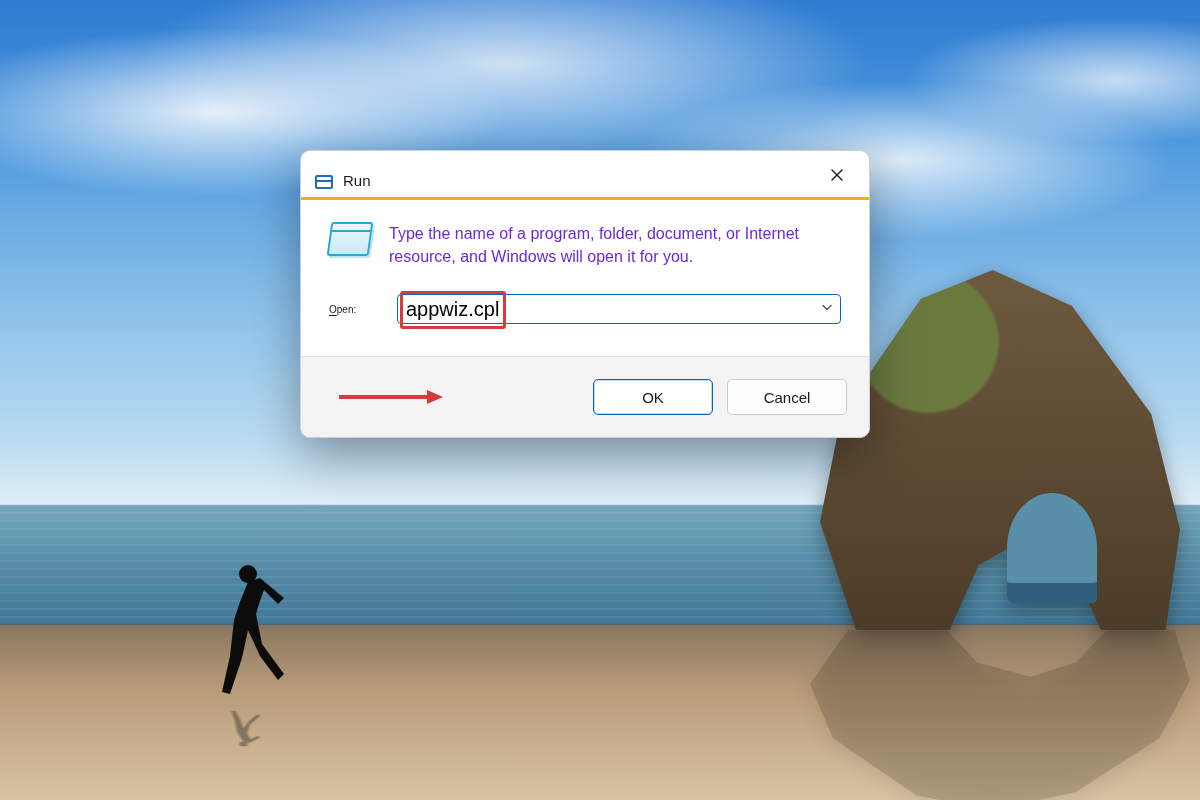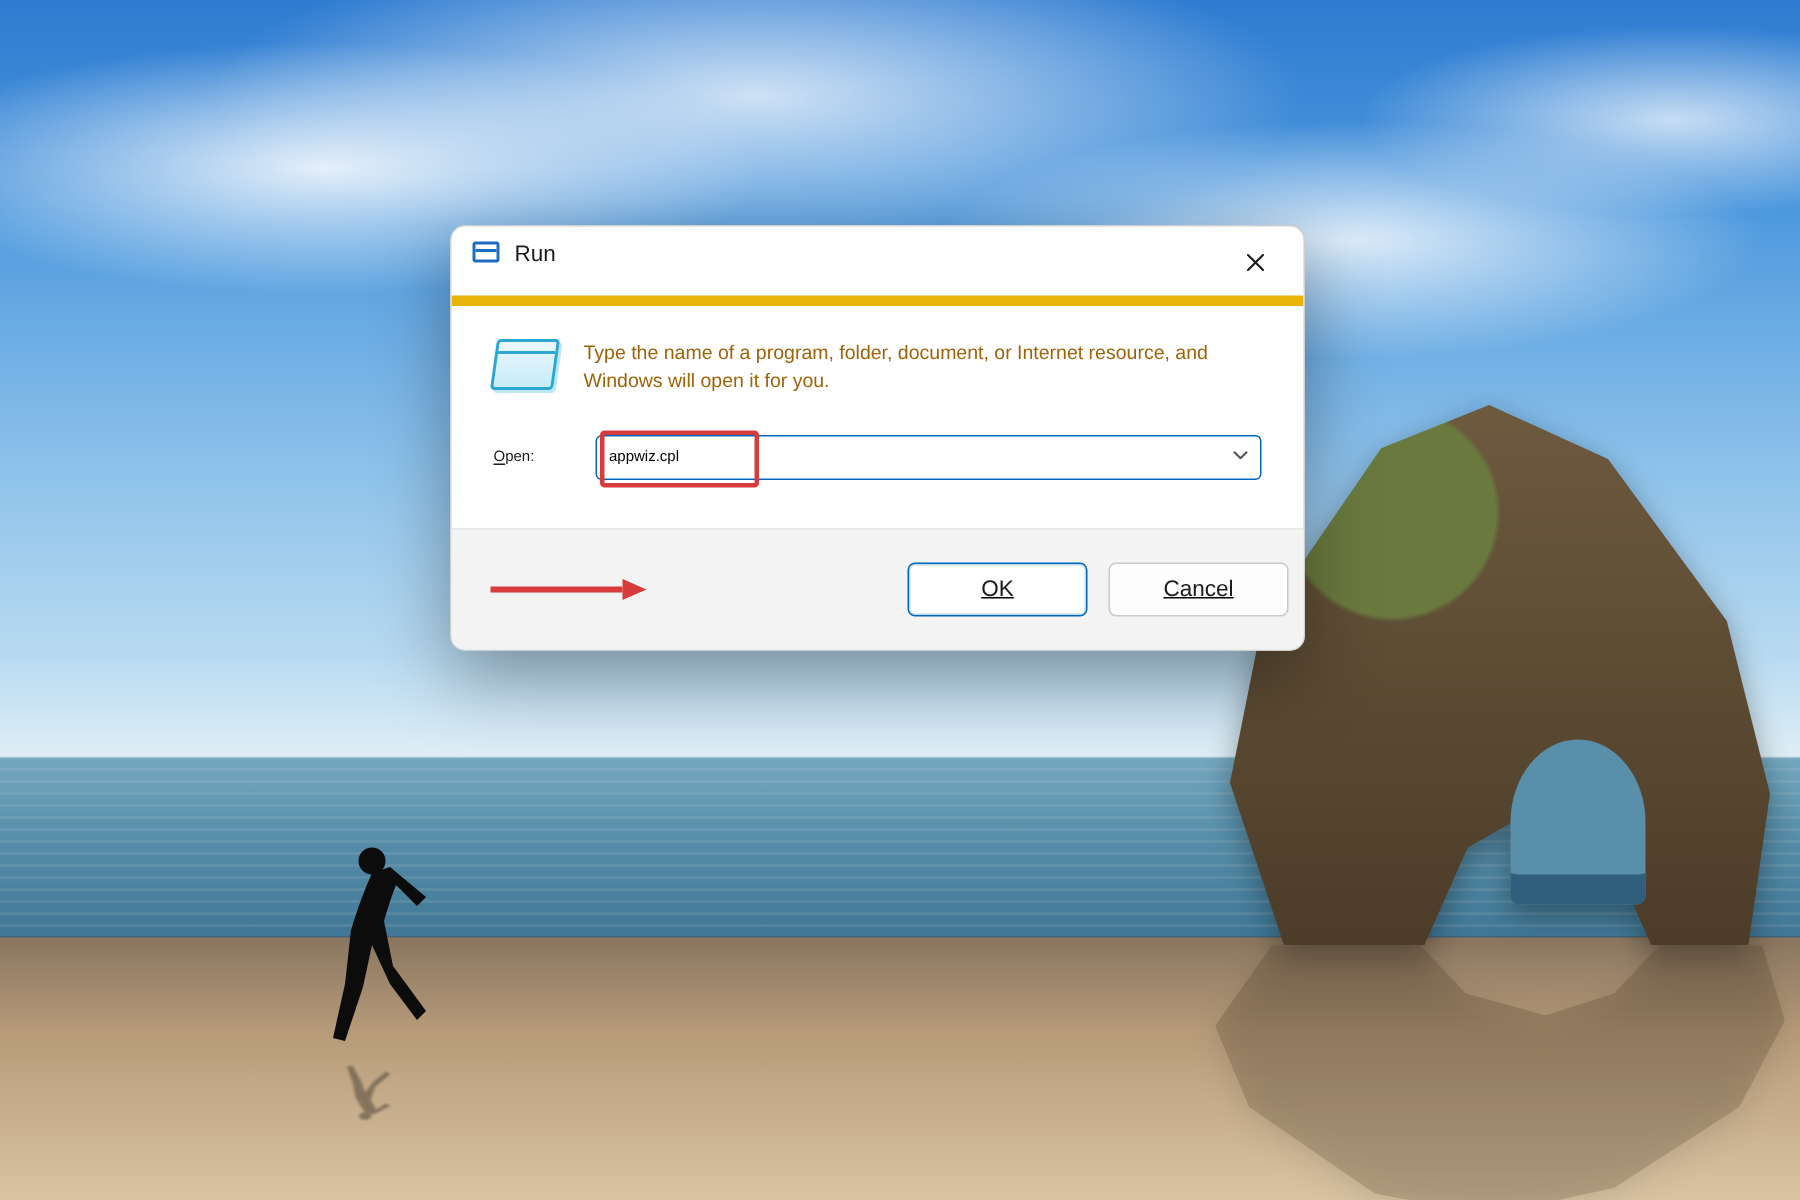--- a/index.html
+++ b/index.html
@@ -68,23 +68,23 @@
   }
 
   
   .dialog {
     position:absolute; left:300px; top:150px; width:570px;
     background:#ffffff; border:1px solid #d0d0d0; border-radius:10px;
     box-shadow: 0 18px 50px rgba(0,0,0,.35);
     overflow:hidden;
   }
   .titlebar{
-    display:flex; align-items:flex-start; gap:10px;
+    display:flex; align-items:flex-end; gap:10px;
     padding:10px 14px 8px 14px;
-    border-bottom:7px solid #eab308;
+    border-bottom:3px solid #eab308;
   }
   .titlebar .win-title{ font-size:15px; color:#1a1a1a; }
   .titlebar .spacer{flex:1;}
   .titlebar .close{
     width:36px; height:28px; display:flex; align-items:center; justify-content:center;
     border-radius:4px; cursor:pointer;
   }
   .title-icon{
     width:18px;height:14px;border:2px solid #1b6ec2;border-radius:2px;position:relative;
   }
@@ -92,45 +92,44 @@
 
   .body-area{ padding:22px 28px 6px 28px; }
   .body-row{ display:flex; gap:18px; align-items:flex-start;}
   .run-icon{
     width:42px;height:34px;border:2px solid #2aa7d4;border-radius:3px;
     background:linear-gradient(#eaf7fd,#c8ecf8);
     position:relative; flex:0 0 auto; transform:skewX(-8deg);
     box-shadow: 2px 2px 0 #bfe6f4;
   }
   .run-icon::before{content:"";position:absolute;left:0;right:0;top:6px;border-top:2px solid #2aa7d4;}
-  .desc{ font-size:13px; color:#a16207; line-height:1.45; }
+  .desc{ font-size:16px; color:#6d28d9; line-height:1.45; }
 
   .open-row{ display:flex; align-items:center; gap:14px; margin:26px 0 26px 0;}
   .open-label{ font-size:10px; color:#1a1a1a; width:54px; position:relative;}
   .open-label .ul{ text-decoration: underline; text-underline-offset:2px;}
   .combo{
     flex:1; position:relative;
   }
   .combo input{
     width:100%; height:30px; border:1px solid #0067c0; border-radius:4px;
-    padding:4px 30px 4px 8px; font-size:10px; outline:none; background:#fff;
+    padding:4px 30px 4px 8px; font-size:20px; outline:none; background:#fff;
   }
   .combo .chev{
     position:absolute; right:8px; top:50%; transform:translateY(-50%);
     color:#555; pointer-events:none; font-size:13px;
   }
   .highlight-box{
     position:absolute; left:3px; top:-3px; width:106px; height:38px;
     border:3px solid #d83b3b; border-radius:3px; pointer-events:none;
   }
 
   .footer{
-    background:#f3f3f3; padding:22px 10px; display:flex; align-items:center; gap:14px;
+    background:#f3f3f3; padding:22px 22px; display:flex; align-items:center; gap:14px;
     border-top:1px solid #e6e6e6;
-    text-decoration:underline;
   }
   .footer .arrow{
     flex:0 0 auto; margin-left:12px; margin-right:18px;
   }
   .footer .spacer{flex:1;}
   .btn{
     min-width:120px; height:36px; border:1px solid #c9c9c9; background:#fdfdfd;
     border-radius:5px; font-size:15px; color:#1a1a1a; cursor:pointer;
     display:flex;align-items:center;justify-content:center;
   }

